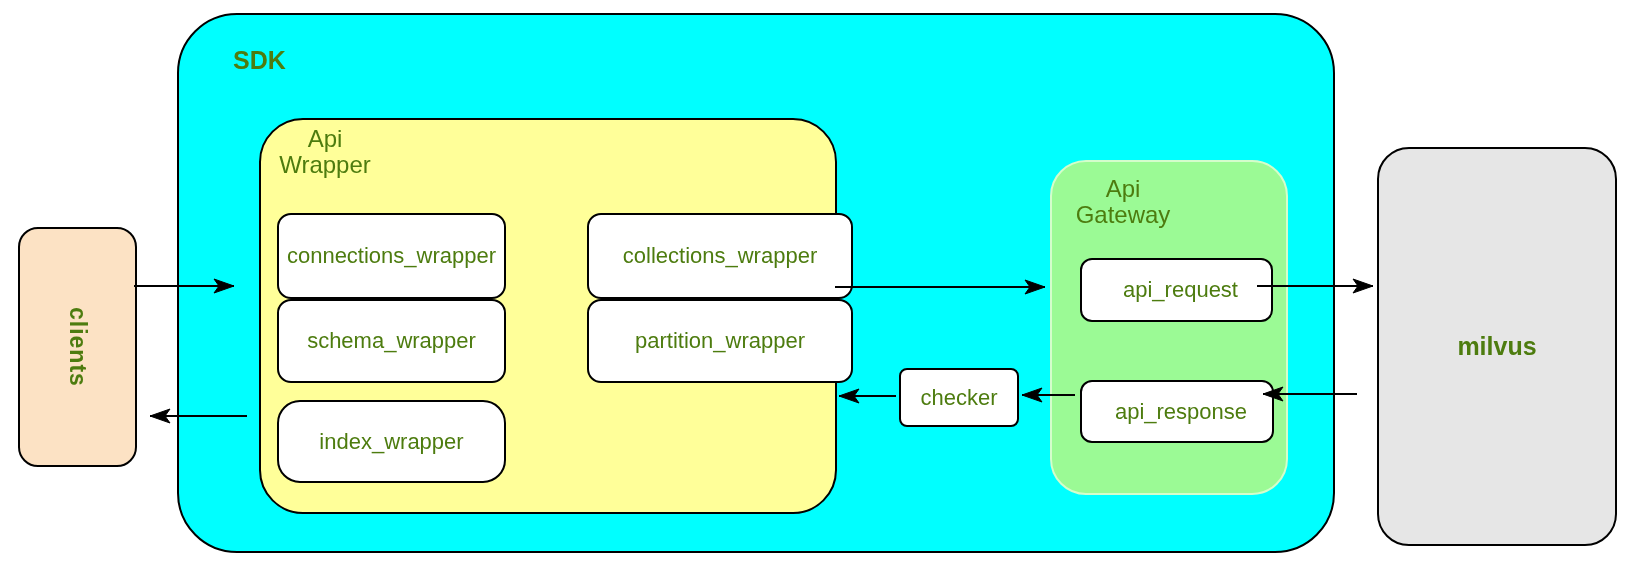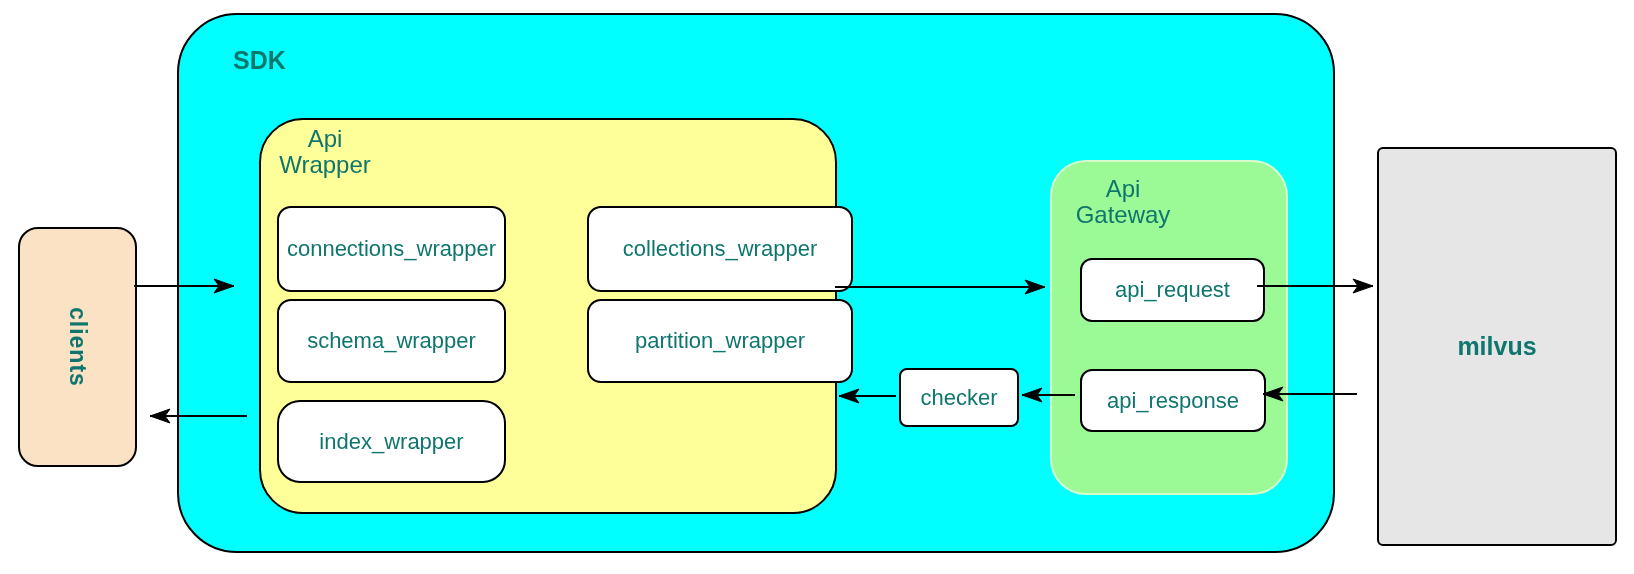--- a/index.html
+++ b/index.html
@@ -1,56 +1,56 @@
 <!DOCTYPE html>
 <html><head>
 <meta charset="utf-8">
 <style>
   html,body{margin:0;padding:0;background:#ffffff;}
   .canvas{
     position:relative;width:1634px;height:574px;background:#ffffff;overflow:hidden;
-    font-family:"Liberation Sans","DejaVu Sans",sans-serif;color:#0f766e;
+    font-family:"Liberation Sans","DejaVu Sans",sans-serif;color:#4d7c0f;
   }
   .node{position:absolute;box-sizing:border-box;}
 
   
   .sdk{left:177px;top:13px;width:1158px;height:540px;background:#00FFFF;
        border:2px solid #000;border-radius:60px;}
   .sdk-label{position:absolute;left:54px;top:31px;font-size:25px;font-weight:bold;}
 
   .clients{left:18px;top:227px;width:119px;height:240px;background:#FCE2C4;
        border:2px solid #000;border-radius:20px;display:flex;align-items:center;justify-content:center;}
   .clients-label{writing-mode:vertical-rl;font-size:23px;font-weight:bold;letter-spacing:1px;}
 
   .api-wrapper{left:80px;top:103px;width:578px;height:396px;background:#FFFF99;
        border:2px solid #000;border-radius:44px;}
   .group-label{position:absolute;left:0;top:6px;width:128px;text-align:center;
        font-size:24px;font-weight:normal;line-height:26px;}
 
   .wbox{position:absolute;background:#fff;border:2px solid #000;border-radius:14px;
        display:flex;align-items:center;justify-content:center;font-size:22px;}
-  .wb-r1{top:86px;height:82px;}
+  .wb-r1{top:93px;height:82px;}
   .wb-r2{top:179px;height:80px;}
   .wb-r3{top:280px;height:79px;border-radius:23px;}
   .wb-c1{left:16px;width:225px;}
   .wb-c2{left:298px;width:262px;margin-left:28px;}
 
   .checker{left:897px;top:366px;width:120px;height:59px;background:#fff;
        border:2px solid #000;border-radius:8px;display:flex;align-items:center;justify-content:center;font-size:22px;}
 
   .gateway{left:871px;top:145px;width:238px;height:335px;background:#9BFA95;
        border:2px solid #D4FDCB;border-radius:36px;}
   .gateway .group-label{top:14px;width:142px;}
   .gbox{position:absolute;left:28px;background:#fff;border:2px solid #000;border-radius:12px;
-       display:flex;align-items:center;justify-content:center;font-size:22px;}
+       display:flex;align-items:center;justify-content:center;font-size:22px;padding-left:8px;}
   .api-request{top:96px;width:181px;height:60px;}
-  .api-response{top:207px;width:182px;height:59px;}
+  .api-response{top:218px;width:182px;height:59px;}
 
   .milvus{left:1377px;top:147px;width:240px;height:399px;background:#E6E6E6;
-       border:2px solid #000;border-radius:6px;display:flex;align-items:center;justify-content:center;}
+       border:2px solid #000;border-radius:32px;display:flex;align-items:center;justify-content:center;}
   .milvus-label{font-size:25px;font-weight:bold;}
 
   .edges{position:absolute;left:0;top:0;width:1634px;height:574px;pointer-events:none;z-index:10;}
 </style>
 </head>
 <body>
 
 <div class="canvas">
 
   <div class="node sdk">

